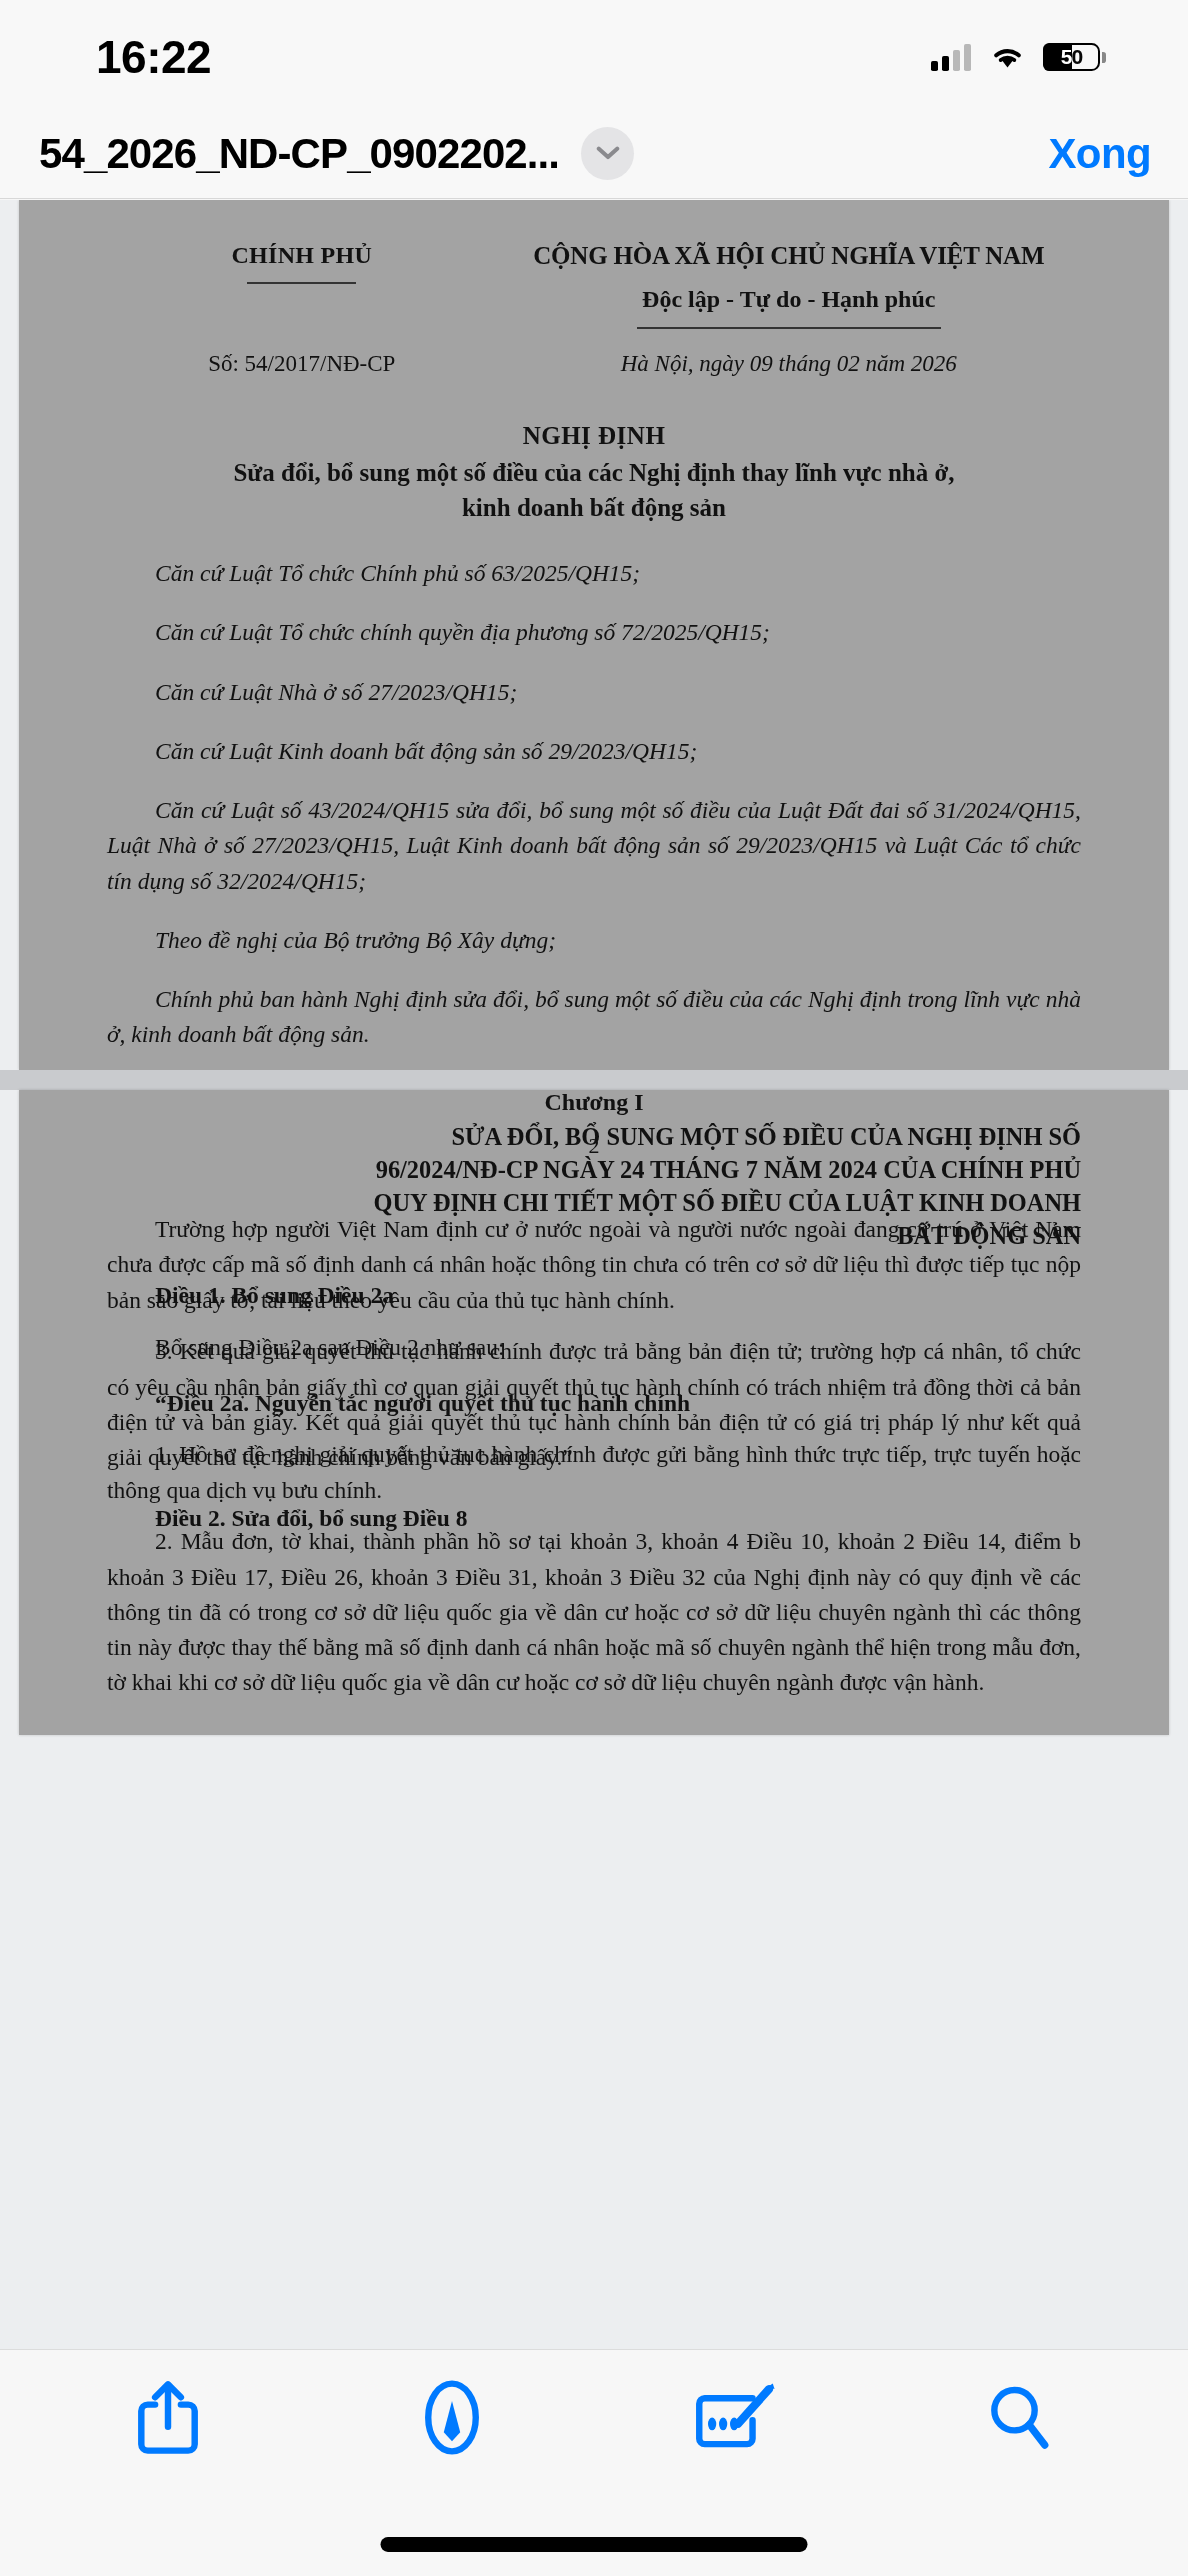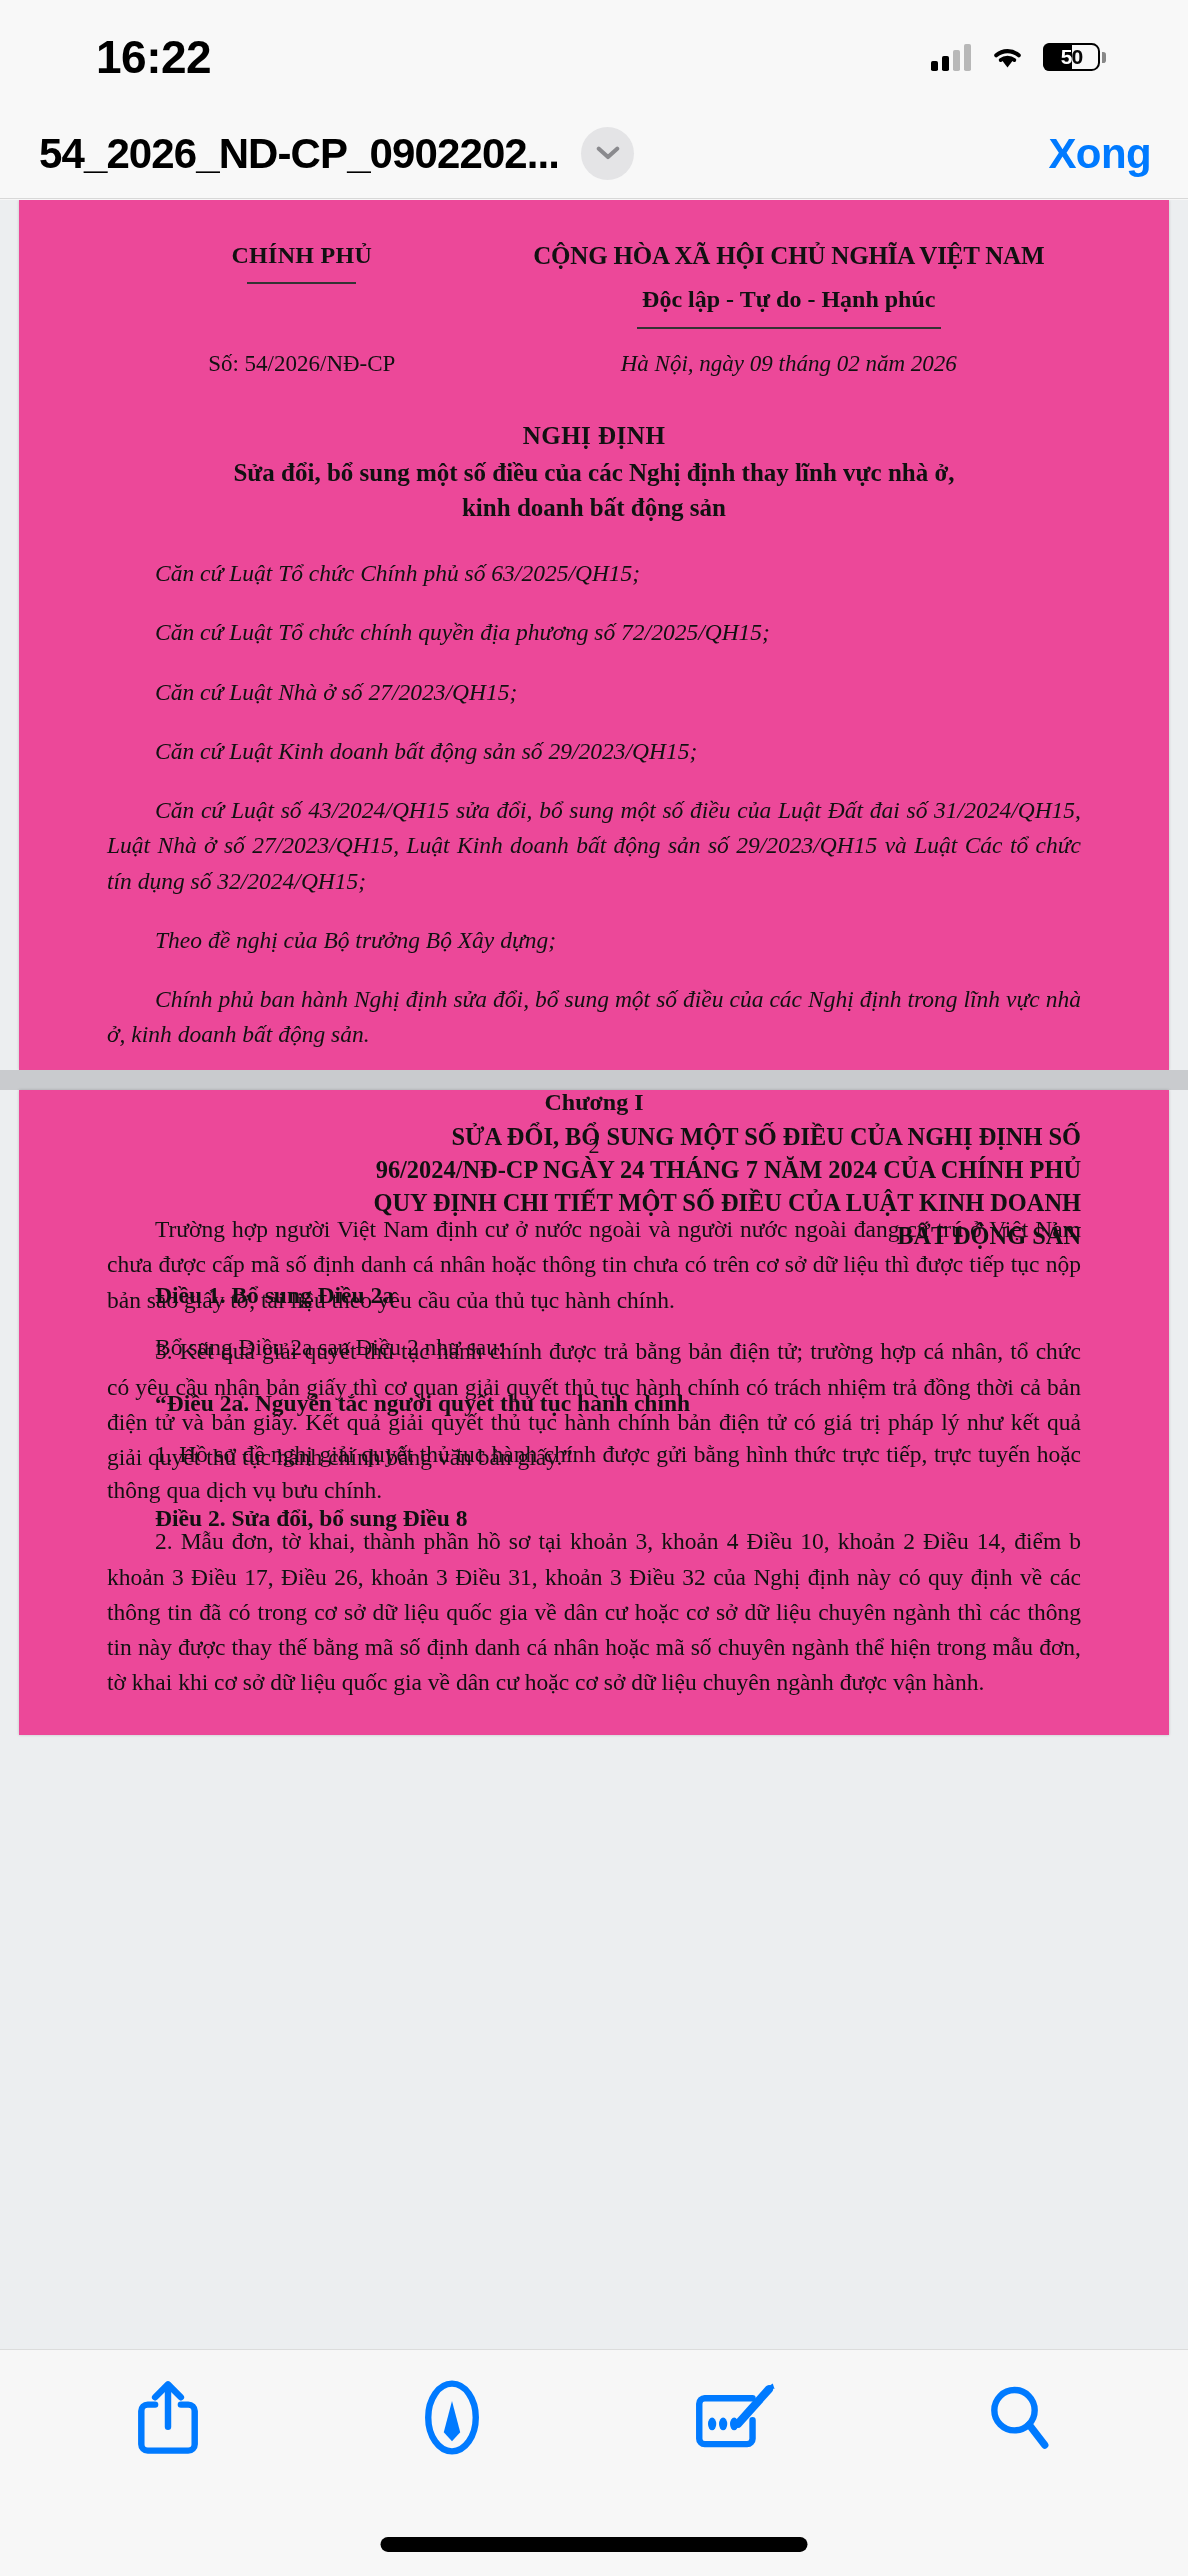--- a/index.html
+++ b/index.html
@@ -78,21 +78,21 @@
     letter-spacing:-0.6px;
   }
 
   
   .doc-area{
     position:absolute; top:200px; left:0; width:1188px; height:2149px;
     background:#eceef0;
     overflow:hidden;
   }
   .page{
-    background:#ec4899; width:1150px; margin:0 auto;
+    background:#a3a3a3; width:1150px; margin:0 auto;
     box-shadow:0 0 2.8px rgba(0,0,0,.18);
   }
   .page1{ height:870px; padding:37px 88px 0 88px; }
   .page-gap{ height:20px; background:#c9cbce; }
   .page2{ min-height:645px; padding:39px 88px 0 88px; }
 
   .doc{
     font-family:"Liberation Serif", serif;
     color:#111;
     font-size:23.5px;
@@ -201,21 +201,21 @@
         <div class="rule-short"></div>
       </div>
       <div class="hdr-right">
         <div class="hdr-nation">CỘNG HÒA XÃ HỘI CHỦ NGHĨA VIỆT NAM</div>
         <div class="hdr-motto">Độc lập - Tự do - Hạnh phúc</div>
         <div class="rule-long"></div>
       </div>
     </div>
 
     <div class="numdate">
-      <div class="l">Số: 54/2026/NĐ-CP</div>
+      <div class="l">Số: 54/2017/NĐ-CP</div>
       <div class="r">Hà Nội, ngày 09 tháng 02 năm 2026</div>
     </div>
 
     <div class="title-block">
       <div class="t-kind">NGHỊ ĐỊNH</div>
       <div class="t-name">Sửa đổi, bổ sung một số điều của các Nghị định thay lĩnh vực nhà ở,</div>
       <div class="t-name">kinh doanh bất động sản</div>
     </div>
 
     <div class="canc first">Căn cứ Luật Tổ chức Chính phủ số 63/2025/QH15;</div>

